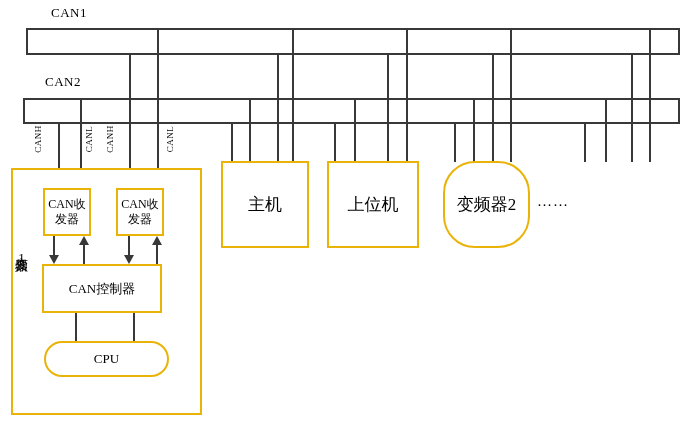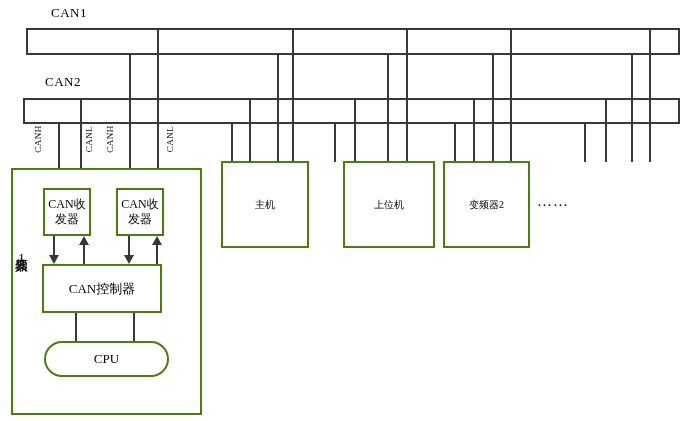--- a/index.html
+++ b/index.html
@@ -10,24 +10,24 @@
   }
   .busrect{position:absolute;border:2px solid #383838;background:transparent;box-sizing:border-box;}
   .buslabel{position:absolute;font-size:13px;letter-spacing:0.5px;}
   .wire{position:absolute;width:2px;background:#383838;}
   .wlabel{
     position:absolute;font-size:9px;letter-spacing:0.5px;
     width:30px;height:10px;line-height:10px;text-align:center;
     transform:rotate(-90deg);transform-origin:center;
   }
   .box{
-    position:absolute;border:2px solid #4d7c0f;background:#fff;box-sizing:border-box;
+    position:absolute;border:2px solid #eab308;background:#fff;box-sizing:border-box;
     display:flex;align-items:center;justify-content:center;text-align:center;
   }
-  .devlabel{font-size:10px;}
+  .devlabel{font-size:17px;}
   .innerlabel{font-size:12px;line-height:15px;}
   .ctlabel{font-size:13px;}
   .vtext{
     position:absolute;font-size:13px;line-height:15px;
     writing-mode:vertical-lr;text-orientation:upright;letter-spacing:1px;
   }
   .arrowline{position:absolute;width:2px;background:#383838;}
   .tri-down{
     position:absolute;width:0;height:0;
     border-left:5px solid transparent;border-right:5px solid transparent;
@@ -110,22 +110,22 @@
   <div class="tri-down" style="left:124px;top:255px;"></div>
   <div class="arrowline" style="left:156px;top:243px;height:21px;"></div>
   <div class="tri-up" style="left:152px;top:236px;"></div>
 
   <div class="arrowline" style="left:75px;top:313px;height:28px;"></div>
   <div class="arrowline" style="left:133px;top:313px;height:28px;"></div>
 
   <div class="box" style="left:221px;top:161px;width:88px;height:87px;">
     <span class="devlabel">主机</span>
   </div>
-  <div class="box" style="left:327px;top:161px;width:92px;height:87px;margin-left:16px;">
+  <div class="box" style="left:327px;top:161px;width:92px;height:87px;">
     <span class="devlabel">上位机</span>
   </div>
-  <div class="box" style="left:443px;top:161px;width:87px;height:87px;">
+  <div class="box" style="left:443px;top:161px;width:87px;height:87px;border-radius:32px;">
     <span class="devlabel">变频器2</span>
   </div>
 
   <div class="dots" style="left:531px;top:193px;width:44px;text-align:center;">……</div>
 
 </div>
 
 </body></html>

